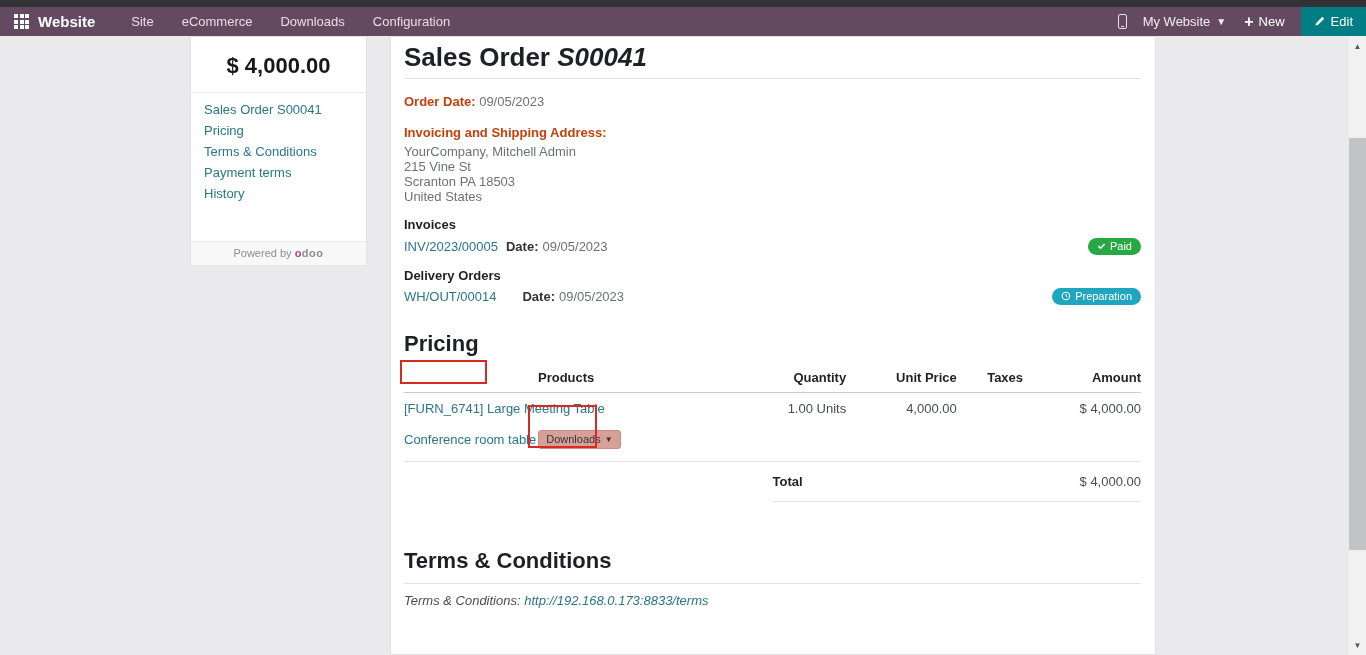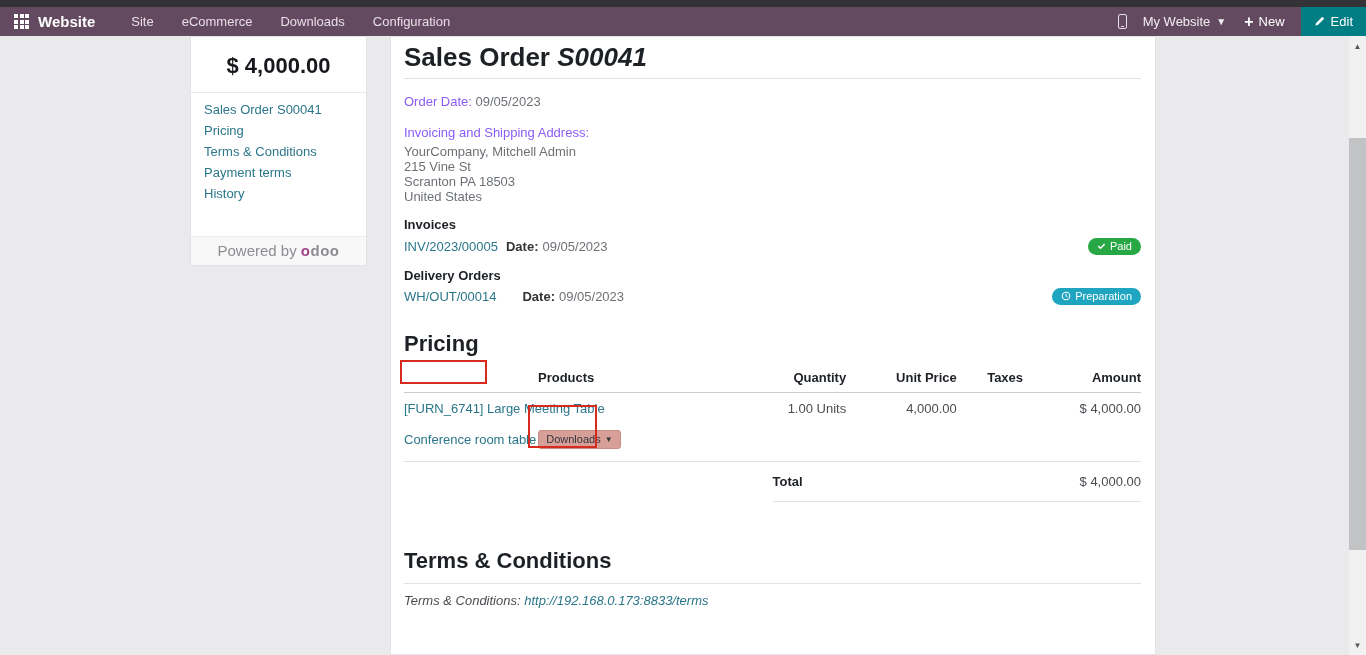--- a/index.html
+++ b/index.html
@@ -26,29 +26,29 @@
   .edit-btn { background:#017e84; color:#fff; display:flex; align-items:center; gap:6px; padding:0 13px; height:29px; cursor:pointer; font-size:13px; }
 
   
   .sidebar-card { position:absolute; left:190px; top:36px; width:177px; height:230px; background:#fff; border:1px solid #e3e3e5; display:flex; flex-direction:column; }
   .sidebar-amount { text-align:center; font-size:22px; font-weight:700; color:#16181b; padding:16px 0 13px; border-bottom:1px solid #e9e9eb; }
   .sidebar-buttons { display:flex; gap:7px; padding:10px 12px 4px; }
   .btn-salmon { background:#d6a098; border:1px solid #c78c82; border-radius:3px; color:#35333c; font-size:13px; padding:5px 9px; display:inline-flex; align-items:center; gap:6px; cursor:pointer; }
   .btn-salmon svg { display:block; }
   .sidebar-links { padding:10px 0 6px 13px; display:flex; flex-direction:column; gap:7px; }
   .sidebar-link { color:#2b768a; font-size:13px; text-decoration:none; cursor:pointer; line-height:14px; }
-  .sidebar-footer { margin-top:auto; background:#f8f8f9; border-top:1px solid #ededef; text-align:center; font-size:15px; color:#8d8d92; padding:5px 0 6px; }
+  .sidebar-footer { margin-top:auto; background:#f8f8f9; border-top:1px solid #ededef; text-align:center; font-size:11px; color:#8d8d92; padding:5px 0 6px; }
   .odoo-logo { font-weight:700; color:#8d8d92; letter-spacing:.5px; }
   .odoo-logo .o1 { color:#a24689; }
 
   
   .main-card { position:absolute; left:390px; top:36px; width:766px; height:619px; background:#fff; border:1px solid #e3e3e5; padding:6px 14px 0 13px; overflow:hidden; }
   .page-title { font-size:26px; line-height:28px; font-weight:600; color:#1d2125; padding-bottom:7px; border-bottom:1px solid #dfe3e6; }
   .page-title .ref { font-style:italic; }
-  .line-label { font-weight:400; color:#8b5cf6; font-size:13px; }
+  .line-label { font-weight:700; color:#c2410c; font-size:13px; }
   .muted { color:#6d7176; font-size:13px; }
   .order-date-row { margin-top:15px; font-size:13px; }
   .address-label { margin-top:16px; }
   .address-lines { margin-top:4px; line-height:15px; }
   .section-mini-heading { margin-top:13px; font-weight:700; color:#1d2125; font-size:13px; }
   .doc-row { margin-top:6px; font-size:13px; display:flex; align-items:center; }
   .doc-link { color:#2b768a; text-decoration:none; cursor:pointer; margin-right:8px; }
   .doc-row .date-label { font-weight:600; color:#333; margin-right:4px; }
   .badge { margin-left:auto; color:#fff; font-size:11px; font-weight:400; border-radius:9px; padding:2px 9px 3px; display:inline-flex; align-items:center; gap:4px; }
   .badge-paid { background:#28a745; }

